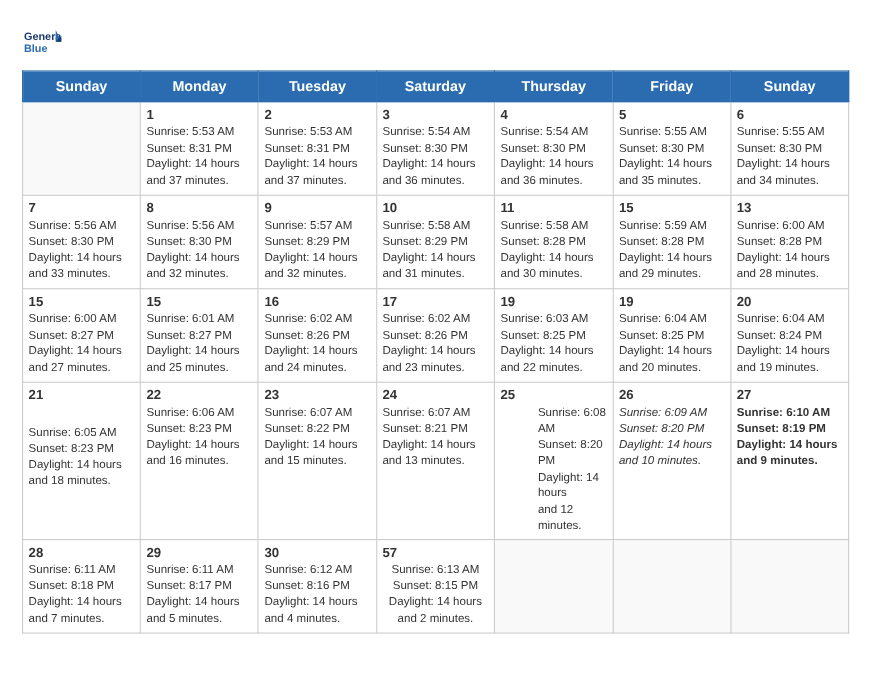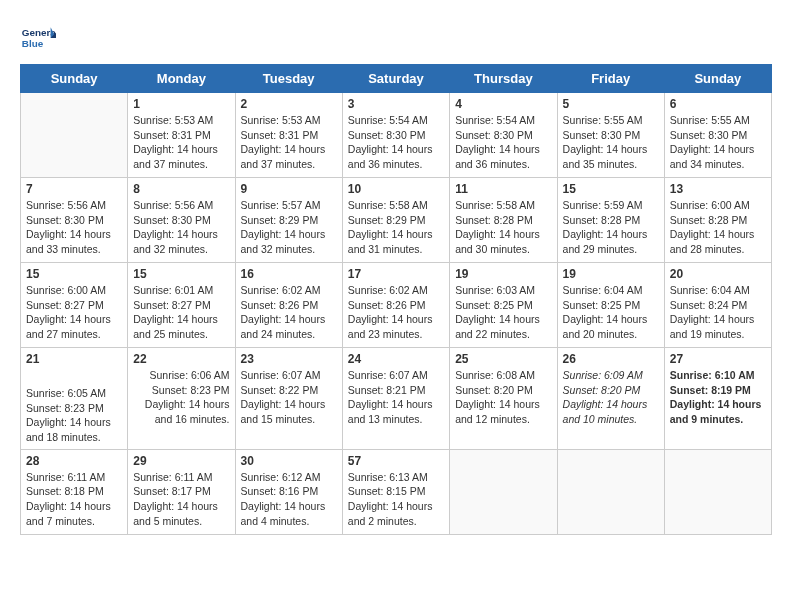--- a/index.html
+++ b/index.html
@@ -266,42 +266,42 @@
       <tr class="week-row">
         <td>
           <span class="day-num">21</span>
           <div class="day-info" style="white-space: pre-line; margin-top: 20px;">Sunrise: 6:05 AM
 Sunset: 8:23 PM
 Daylight: 14 hours
 and 18 minutes.</div>
         </td>
         <td>
           <span class="day-num">22</span>
-          <div class="day-info" style="white-space: pre-line; text-align: right;">Sunrise: 6:06 AM
+          <div class="day-info" style="white-space: pre-line;">Sunrise: 6:06 AM
 Sunset: 8:23 PM
 Daylight: 14 hours
 and 16 minutes.</div>
         </td>
         <td>
           <span class="day-num">23</span>
           <div class="day-info" style="white-space: pre-line;">Sunrise: 6:07 AM
 Sunset: 8:22 PM
 Daylight: 14 hours
 and 15 minutes.</div>
         </td>
         <td>
           <span class="day-num">24</span>
           <div class="day-info" style="white-space: pre-line;">Sunrise: 6:07 AM
 Sunset: 8:21 PM
 Daylight: 14 hours
 and 13 minutes.</div>
         </td>
         <td>
           <span class="day-num">25</span>
-          <div class="day-info" style="white-space: pre-line;">Sunrise: 6:08 AM
+          <div class="day-info" style="white-space: pre-line; margin-left: 34px;">Sunrise: 6:08 AM
 Sunset: 8:20 PM
 Daylight: 14 hours
 and 12 minutes.</div>
         </td>
         <td>
           <span class="day-num">26</span>
           <div class="day-info" style="white-space: pre-line; font-style: italic;">Sunrise: 6:09 AM
 Sunset: 8:20 PM
 Daylight: 14 hours
 and 10 minutes.</div>
@@ -331,21 +331,21 @@
         </td>
         <td>
           <span class="day-num">30</span>
           <div class="day-info" style="white-space: pre-line;">Sunrise: 6:12 AM
 Sunset: 8:16 PM
 Daylight: 14 hours
 and 4 minutes.</div>
         </td>
         <td>
           <span class="day-num">57</span>
-          <div class="day-info" style="white-space: pre-line;">Sunrise: 6:13 AM
+          <div class="day-info" style="white-space: pre-line; text-align: center;">Sunrise: 6:13 AM
 Sunset: 8:15 PM
 Daylight: 14 hours
 and 2 minutes.</div>
         </td>
         <td class="empty"></td>
         <td class="empty"></td>
         <td class="empty"></td>
       </tr>
     </tbody>
 </table>

